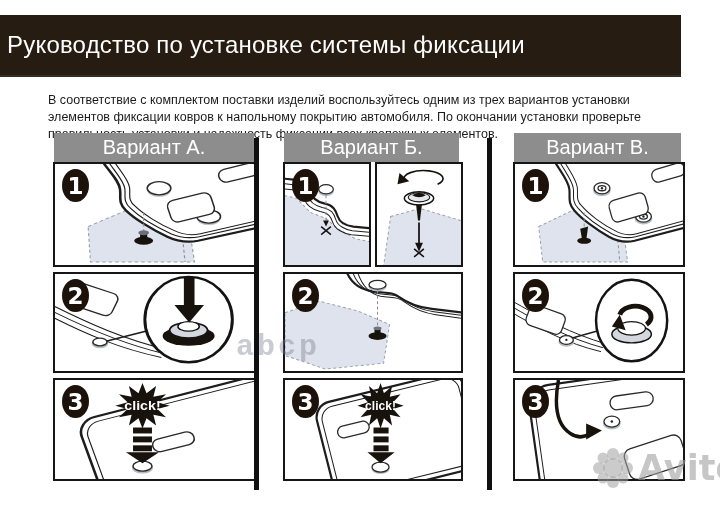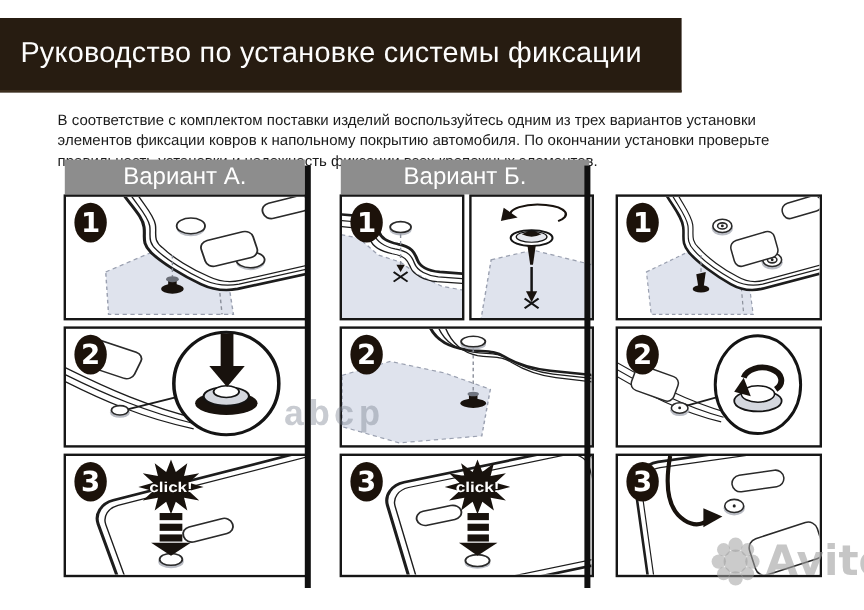--- a/index.html
+++ b/index.html
@@ -1,26 +1,26 @@
 <!DOCTYPE html>
 <html><head>
 <meta charset="utf-8">
 <style>
   html,body{margin:0;padding:0}
   body{width:720px;height:508px;position:relative;overflow:hidden;background:#fff;
        font-family:"Liberation Sans",sans-serif}
-  .titlebar{position:absolute;left:0;top:15px;width:568px;height:62px;background:#271c11;
-            display:flex;align-items:center;box-sizing:border-box;padding-left:17px;
+  .titlebar{position:absolute;left:0;top:15px;width:681px;height:62px;background:#271c11;
+            display:flex;align-items:center;box-sizing:border-box;padding-left:7px;
             border-bottom:2px solid #3b2d1d}
   .titlebar h1{margin:0;font-size:24px;font-weight:500;color:#fdfdfd;letter-spacing:.2px}
   .intro{position:absolute;left:48px;top:79px;width:632px;font-size:12.5px;line-height:17px;
          color:#1b1b1b}
   .col{position:absolute;top:133px;height:348px}
   #colA{left:53px;width:205px}
-  #colB{left:283px;width:212px}
+  #colB{left:283px;width:180px}
   #colC{left:513px;width:172px}
   .colheader{position:absolute;top:0;left:1px;right:4px;height:29px;background:#8d8d8d;
              color:#fff;font-size:20px;display:flex;align-items:center;justify-content:center}
   .panel{position:absolute;left:0;right:0;background:#fff;border:2.5px solid #161616;
          box-sizing:border-box;overflow:hidden}
   .p1{top:29px;height:105px}
   .p2{top:139px;height:101px}
   .p3{top:245px;height:103px}
   .split{border:none;background:transparent;display:flex;gap:4px;overflow:visible}
   .sub{flex:1;border:2.5px solid #161616;position:relative;background:#fff;overflow:hidden}
@@ -185,20 +185,21 @@
       </g>
       <text class="clicktxt" x="95" y="30" text-anchor="middle">click!</text>
     </svg>
     <div class="badge">3</div>
   </div>
 </div>
 
 <div class="vdiv" id="vdiv2"></div>
 
 <div class="col" id="colC">
+  <div class="colheader">Вариант В.</div>
 
   <div class="panel p1">
     <svg class="sv" viewBox="0 0 170 100" preserveAspectRatio="none">
       <polygon class="crp" points="24,62 58,46 108,53 114,97 28,97"></polygon>
       <line class="dsh" x1="102" y1="53" x2="106" y2="97"></line>
       <path class="mt" d="M38,-6 C46,8 54,16 55,25 C56,33 53,38 60,46 C67,54 82,65 95,72 C104,77 112,78 121,76 L172,63 L172,-6 Z"></path>
       <path class="ml" d="M43,-6 C50,7 58,16 59,24 C60,31 57,37 64,44 C71,52 85,62 98,69 C106,73 113,74 122,72 L172,59"></path>
       <path class="ml" d="M48,-6 C55,7 62,15 63,23 C64,30 61,36 68,42 C75,50 89,60 101,66 C108,70 115,71 123,69 L172,56"></path>
       <ellipse cx="88" cy="26" rx="9" ry="6" fill="#b9bcc4"></ellipse>
         <ellipse class="tn" cx="88" cy="24" rx="8" ry="5.5"></ellipse>

